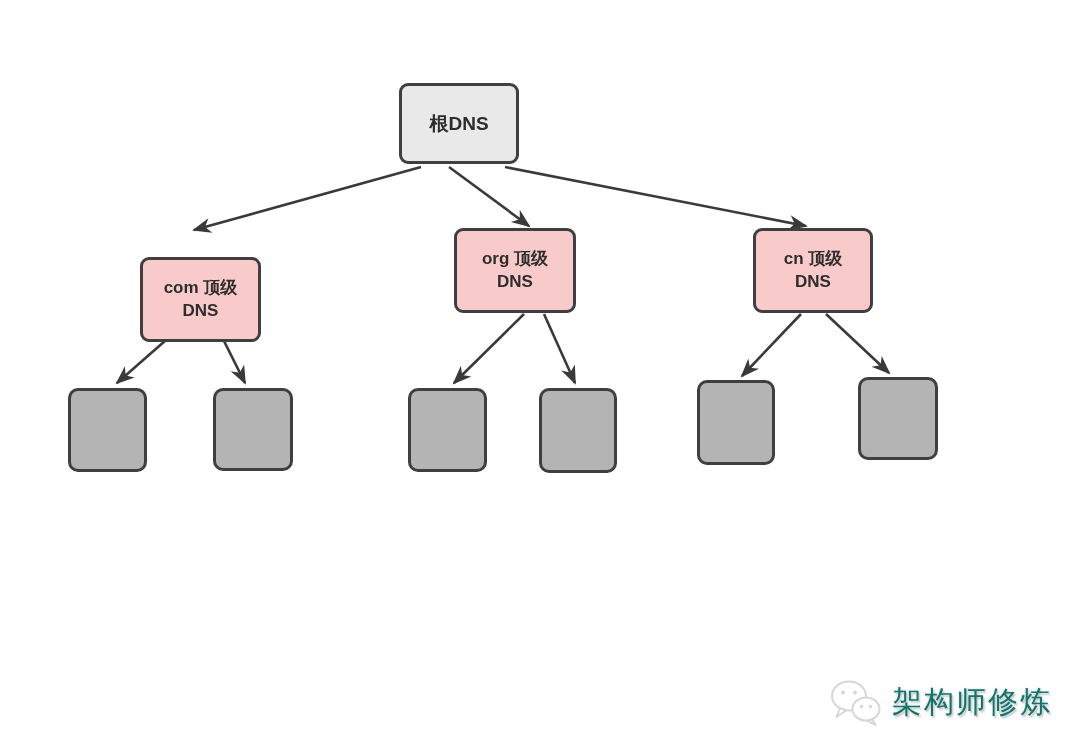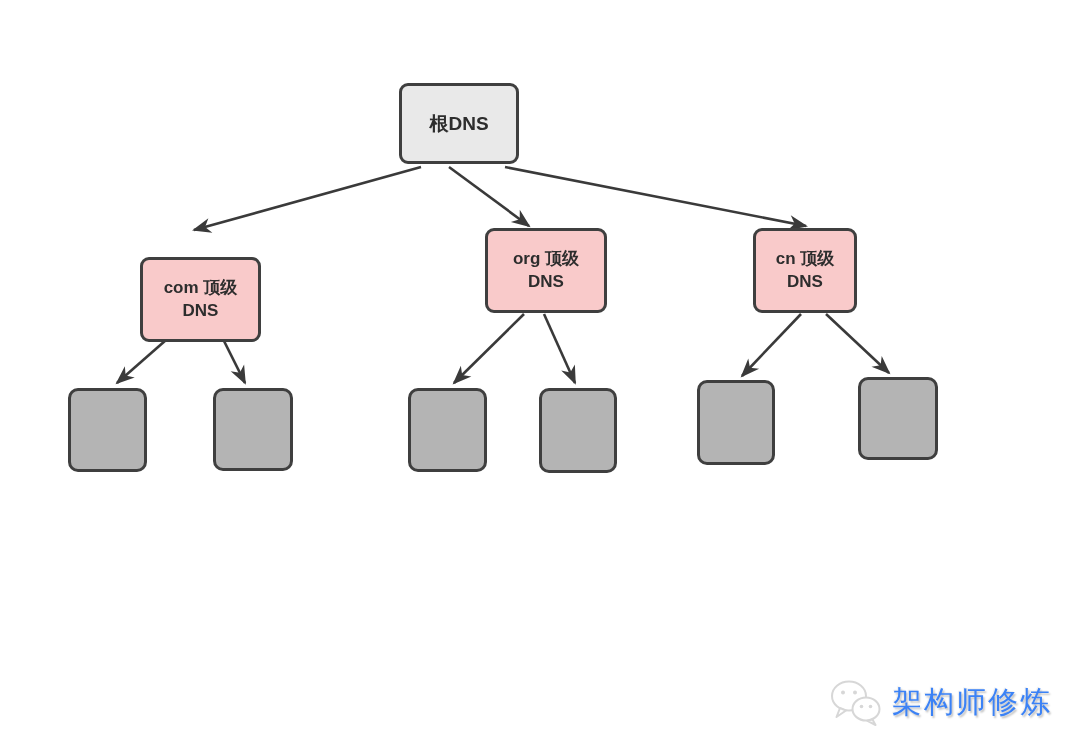--- a/index.html
+++ b/index.html
@@ -49,21 +49,21 @@
     right: 28px;
     bottom: 26px;
     display: flex;
     align-items: center;
     gap: 9px;
   }
   .watermark-text {
     font-size: 30px;
     font-weight: 400;
     letter-spacing: 2px;
-    color: #3b82f6;
+    color: #0f766e;
     text-shadow: 1.5px 1.5px 2px #c2c2c2, -1px -1px 1px #efefef;
   }
 </style>
 </head>
 <body>
 
 <div class="canvas">
 
   <svg class="arrows" viewBox="0 0 1080 752" xmlns="http://www.w3.org/2000/svg">
     <defs>
@@ -85,25 +85,25 @@
   </svg>
 
   <div class="node node-root" style="left:399px; top:83px; width:120px; height:81px;">
     <span class="label">根DNS</span>
   </div>
 
   <div class="node node-tld" style="left:140px; top:233px; width:121px; height:85px;margin-top:24px;">
     <span class="label">com 顶级 DNS</span>
   </div>
 
-  <div class="node node-tld" style="left:485px; top:228px; width:122px; height:85px;">
+  <div class="node node-tld" style="left:454px; top:228px; width:122px; height:85px;">
     <span class="label">org 顶级 DNS</span>
   </div>
 
-  <div class="node node-tld" style="left:753px; top:228px; width:104px; height:85px;">
+  <div class="node node-tld" style="left:753px; top:228px; width:120px; height:85px;">
     <span class="label">cn 顶级 DNS</span>
   </div>
 
   <div class="node node-leaf" style="left:68px;  top:388px; width:79px; height:84px;"></div>
   <div class="node node-leaf" style="left:213px; top:388px; width:80px; height:83px;"></div>
   <div class="node node-leaf" style="left:408px; top:388px; width:79px; height:84px;"></div>
   <div class="node node-leaf" style="left:539px; top:388px; width:78px; height:85px;"></div>
   <div class="node node-leaf" style="left:697px; top:380px; width:78px; height:85px;"></div>
   <div class="node node-leaf" style="left:858px; top:377px; width:80px; height:83px;"></div>
 

